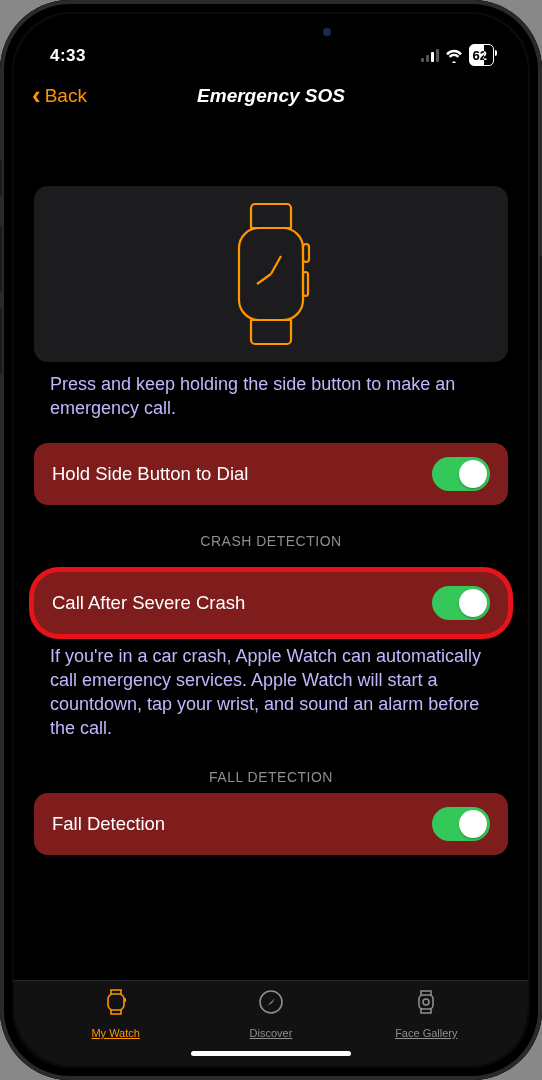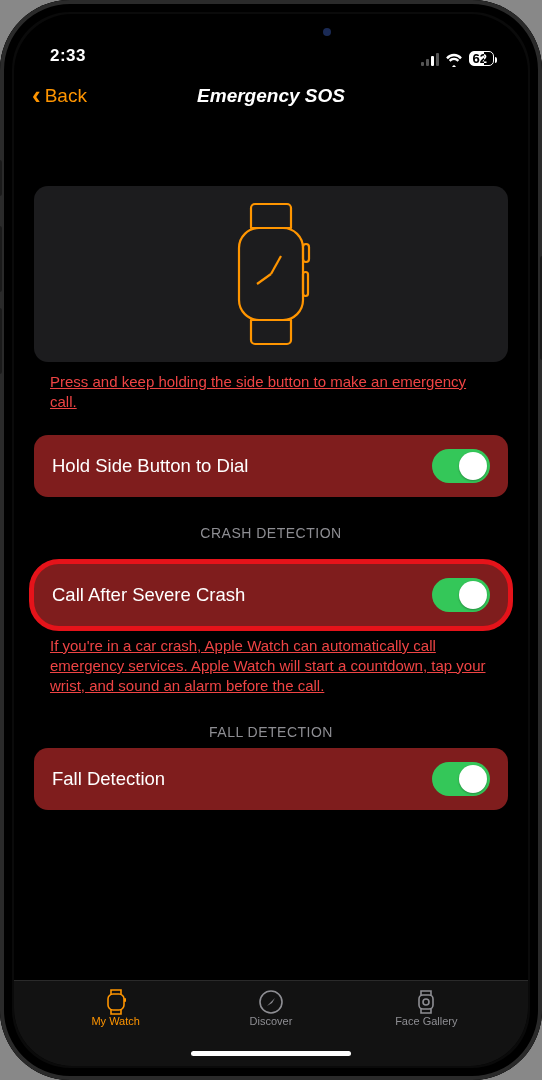--- a/index.html
+++ b/index.html
@@ -58,21 +58,21 @@
   .cell-bars span:nth-child(1){height:4px}
   .cell-bars span:nth-child(2){height:7px}
   .cell-bars span:nth-child(3){height:10px; background:#fff;}
   .cell-bars span:nth-child(4){height:13px}
   .wifi { width:18px; height:14px; position:relative; }
   .battery {
     display:flex; align-items:center;
     border:1.5px solid #fff; border-radius:5px;
     padding: 1px 6px 1px 3px;
     font-size:13px; font-weight:700;
-    position:relative; height:15px;
+    position:relative; height:22px;
     background: linear-gradient(to right, #fff 62%, transparent 62%);
     color:#000;
   }
   .battery::after{
     content:""; position:absolute; right:-4px; top:5px;
     width:2.5px; height:6px; background:#fff; border-radius:0 2px 2px 0;
   }
   .battery span{mix-blend-mode:difference; color:#fff;}
   .nav-bar {
     height: 56px;
@@ -103,25 +103,24 @@
     padding: 0 20px;
   }
   .hero {
     margin-top: 62px;
     background: #1c1c1e;
     border-radius: 14px;
     height: 176px;
     display:flex; align-items:center; justify-content:center;
   }
   .help-text {
-    color: #ef4444;
-    font-size: 15px;
+    color: #c4b5fd;
+    font-size: 18px;
     line-height: 1.35;
     padding: 10px 16px 0 16px;
-    text-decoration: underline;
   }
   .gap { height: 22px; }
   .cell {
     background: #7f1d1d;
     border-radius: 14px;
     padding: 14px 18px;
     display:flex; align-items:center; justify-content:space-between;
     font-size: 18.5px;
     font-weight: 400;
     position:relative;
@@ -160,24 +159,25 @@
     left:0; right:0; bottom:0;
     height: 86px;
     background: #121212;
     border-top: 0.5px solid #2a2a2a;
     display:flex;
     justify-content: space-around;
     padding: 8px 24px 0 24px;
   }
   .tab {
     display:flex; flex-direction:column; align-items:center;
-    gap:0;
+    gap:12px;
     color:#8e8e93;
     font-size:11px;
     width:120px;
+    text-decoration:underline;
   }
   .tab.active { color:#ff9500; }
   .tab-icon { height:26px; display:flex; align-items:center; justify-content:center;}
   .home-indicator{
     position:absolute;
     bottom:10px; left:50%; transform:translateX(-50%);
     width:160px; height:5px;
     background:#fff; border-radius:3px;
   }
   
@@ -193,21 +193,21 @@
 <div class="phone">
   <div class="sidebtn sb-left1"></div>
   <div class="sidebtn sb-left2"></div>
   <div class="sidebtn sb-left3"></div>
   <div class="sidebtn sb-right"></div>
   <div class="notch"></div>
 
   <div class="screen">
 
     <div class="status-bar">
-      <div class="status-left">2:33</div>
+      <div class="status-left">4:33</div>
       <div class="status-right">
         <div class="cell-bars">
             <span></span>
             <span></span>
             <span></span>
             <span></span>
           </div>
         <div class="wifi">
           <svg viewBox="0 0 20 16" width="18" height="14">
               <path d="M10 14 a2 2 0 1 0 0.001 0 M4 8 a8 8 0 0 1 12 0 l-2 2 a5 5 0 0 0 -8 0 z M1 5 a12 12 0 0 1 18 0 l-2 2 a9 9 0 0 0 -14 0 z" fill="#fff"></path>

